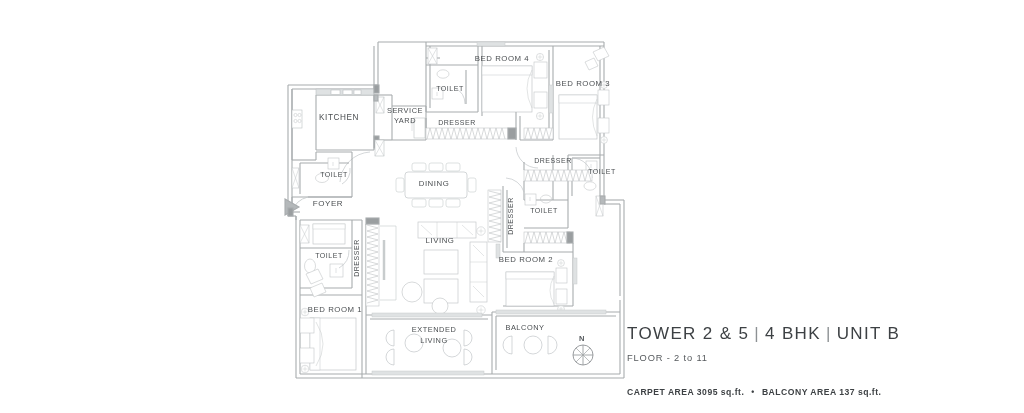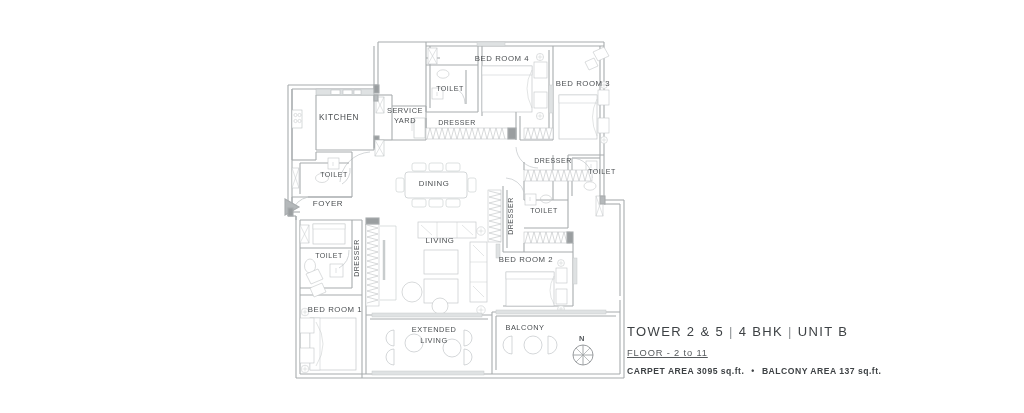--- a/index.html
+++ b/index.html
@@ -6,26 +6,26 @@
   body{
     width:1024px;height:413px;background:#ffffff;
     font-family:"Liberation Sans",sans-serif;
     overflow:hidden;position:relative;
   }
   #plan-wrap{position:absolute;left:0;top:0;width:1024px;height:413px;}
   svg{display:block;}
 
   .info-block{position:absolute;left:627px;top:324px;width:300px;}
   .info-title{
-    font-size:13px;letter-spacing:1.35px;color:#3d4144;
+    font-size:17px;letter-spacing:1.35px;color:#3d4144;
     font-weight:400;white-space:nowrap;margin:0 0 9px 0;
   }
   .info-floor{
     font-size:9.3px;letter-spacing:0.85px;color:#55595c;
-    white-space:nowrap;margin:0 0 8px 0;text-decoration:underline;
+    white-space:nowrap;margin:0 0 24px 0;
   }
   .info-area{
     font-size:8.6px;letter-spacing:0.5px;color:#3d4144;
     white-space:nowrap;margin:0;font-weight:600;
   }
   .sep{padding:0 5px;color:#8d9194;font-weight:400;}
   .dot{padding:0 7px;}
 </style>
 </head>
 <body>

